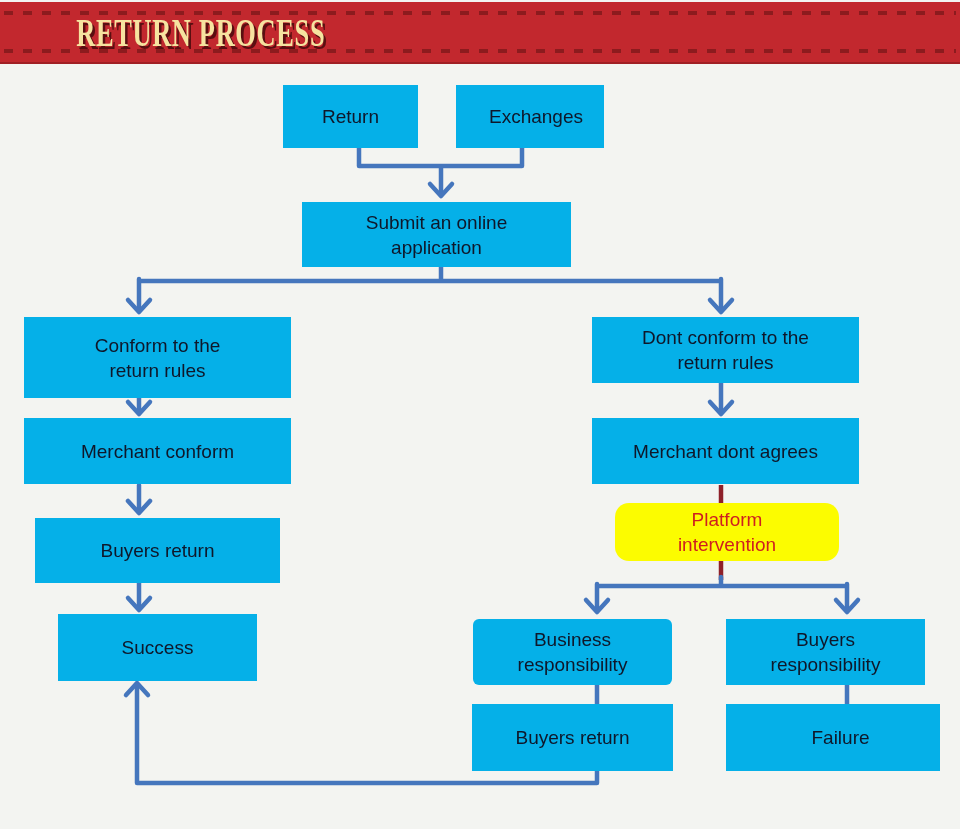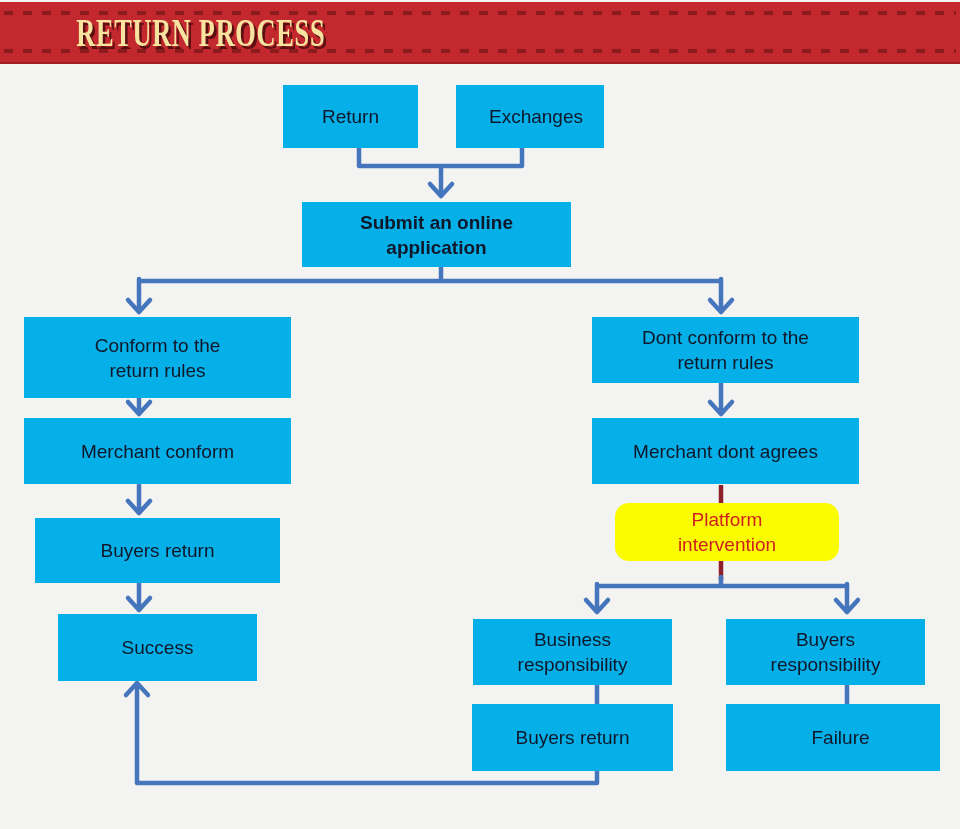--- a/index.html
+++ b/index.html
@@ -135,41 +135,41 @@
     <path class="stroke-blue" d="M847 685 L847 704"></path>
 
     <path class="stroke-blue" d="M597 771 L597 783 L137 783 L137 685"></path>
     <path class="stroke-blue" d="M126 695 L137 683 L148 695"></path>
   </svg>
 
   <div class="node" style="left:283px; top:85px;  width:135px; height:63px;">Return</div>
 
   <div class="node" style="left:456px; top:85px;  width:136px; height:63px;padding-left:12px;">Exchanges</div>
 
-  <div class="node" style="left:302px; top:202px; width:269px; height:65px;font-weight:bold;">Submit an online
+  <div class="node" style="left:302px; top:202px; width:269px; height:65px;">Submit an online
 application</div>
 
   <div class="node" style="left:24px;  top:317px; width:267px; height:81px;">Conform to the
 return rules</div>
 
   <div class="node" style="left:592px; top:317px; width:267px; height:66px;">Dont conform to the
 return rules</div>
 
   <div class="node" style="left:24px;  top:418px; width:267px; height:66px;">Merchant conform</div>
 
   <div class="node" style="left:592px; top:418px; width:267px; height:66px;">Merchant dont agrees</div>
 
   <div class="node" style="left:35px;  top:518px; width:245px; height:65px;">Buyers return</div>
 
   <div class="node highlight" style="left:615px; top:503px; width:224px; height:58px;">Platform
 intervention</div>
 
   <div class="node" style="left:58px;  top:614px; width:199px; height:67px;">Success</div>
 
-  <div class="node" style="left:473px; top:619px; width:199px; height:66px;">Business
+  <div class="node" style="left:473px; top:619px; width:199px; height:66px;border-radius:6px;">Business
 responsibility</div>
 
   <div class="node" style="left:726px; top:619px; width:199px; height:66px;">Buyers
 responsibility</div>
 
   <div class="node" style="left:472px; top:704px; width:201px; height:67px;">Buyers return</div>
 
   <div class="node" style="left:726px; top:704px; width:199px; height:67px;padding-left:15px;">Failure</div>
 
 </div>

